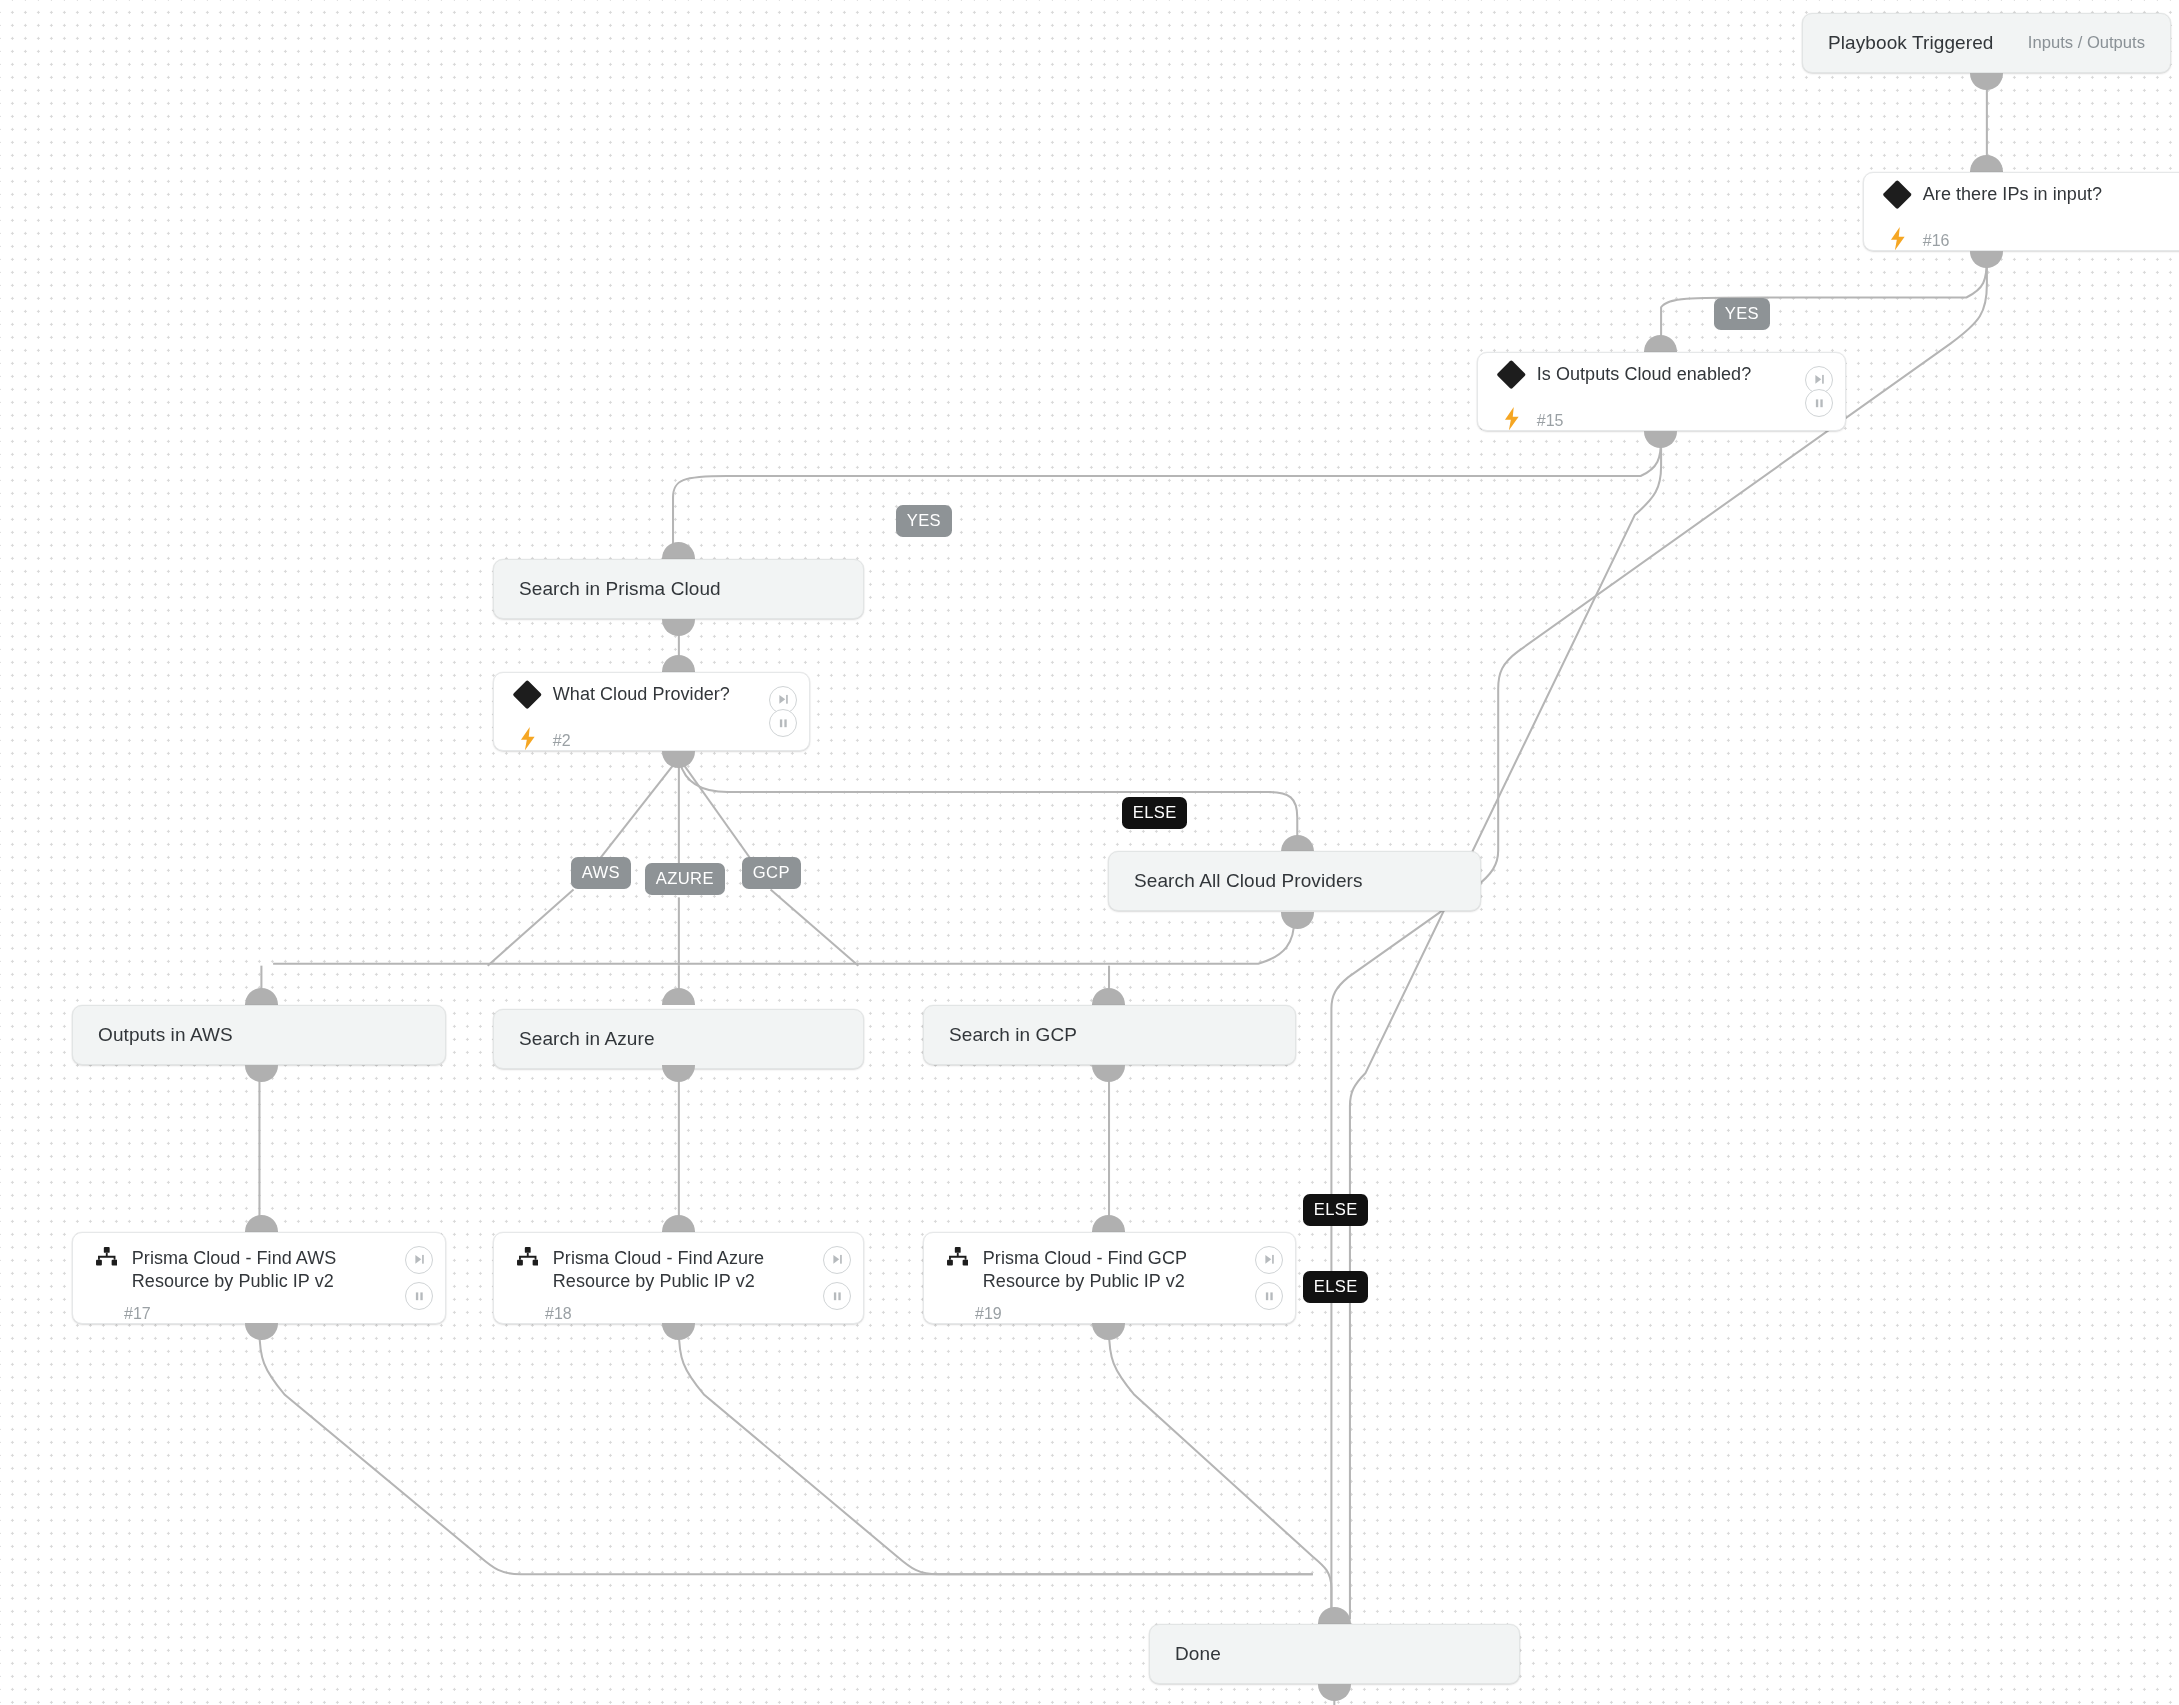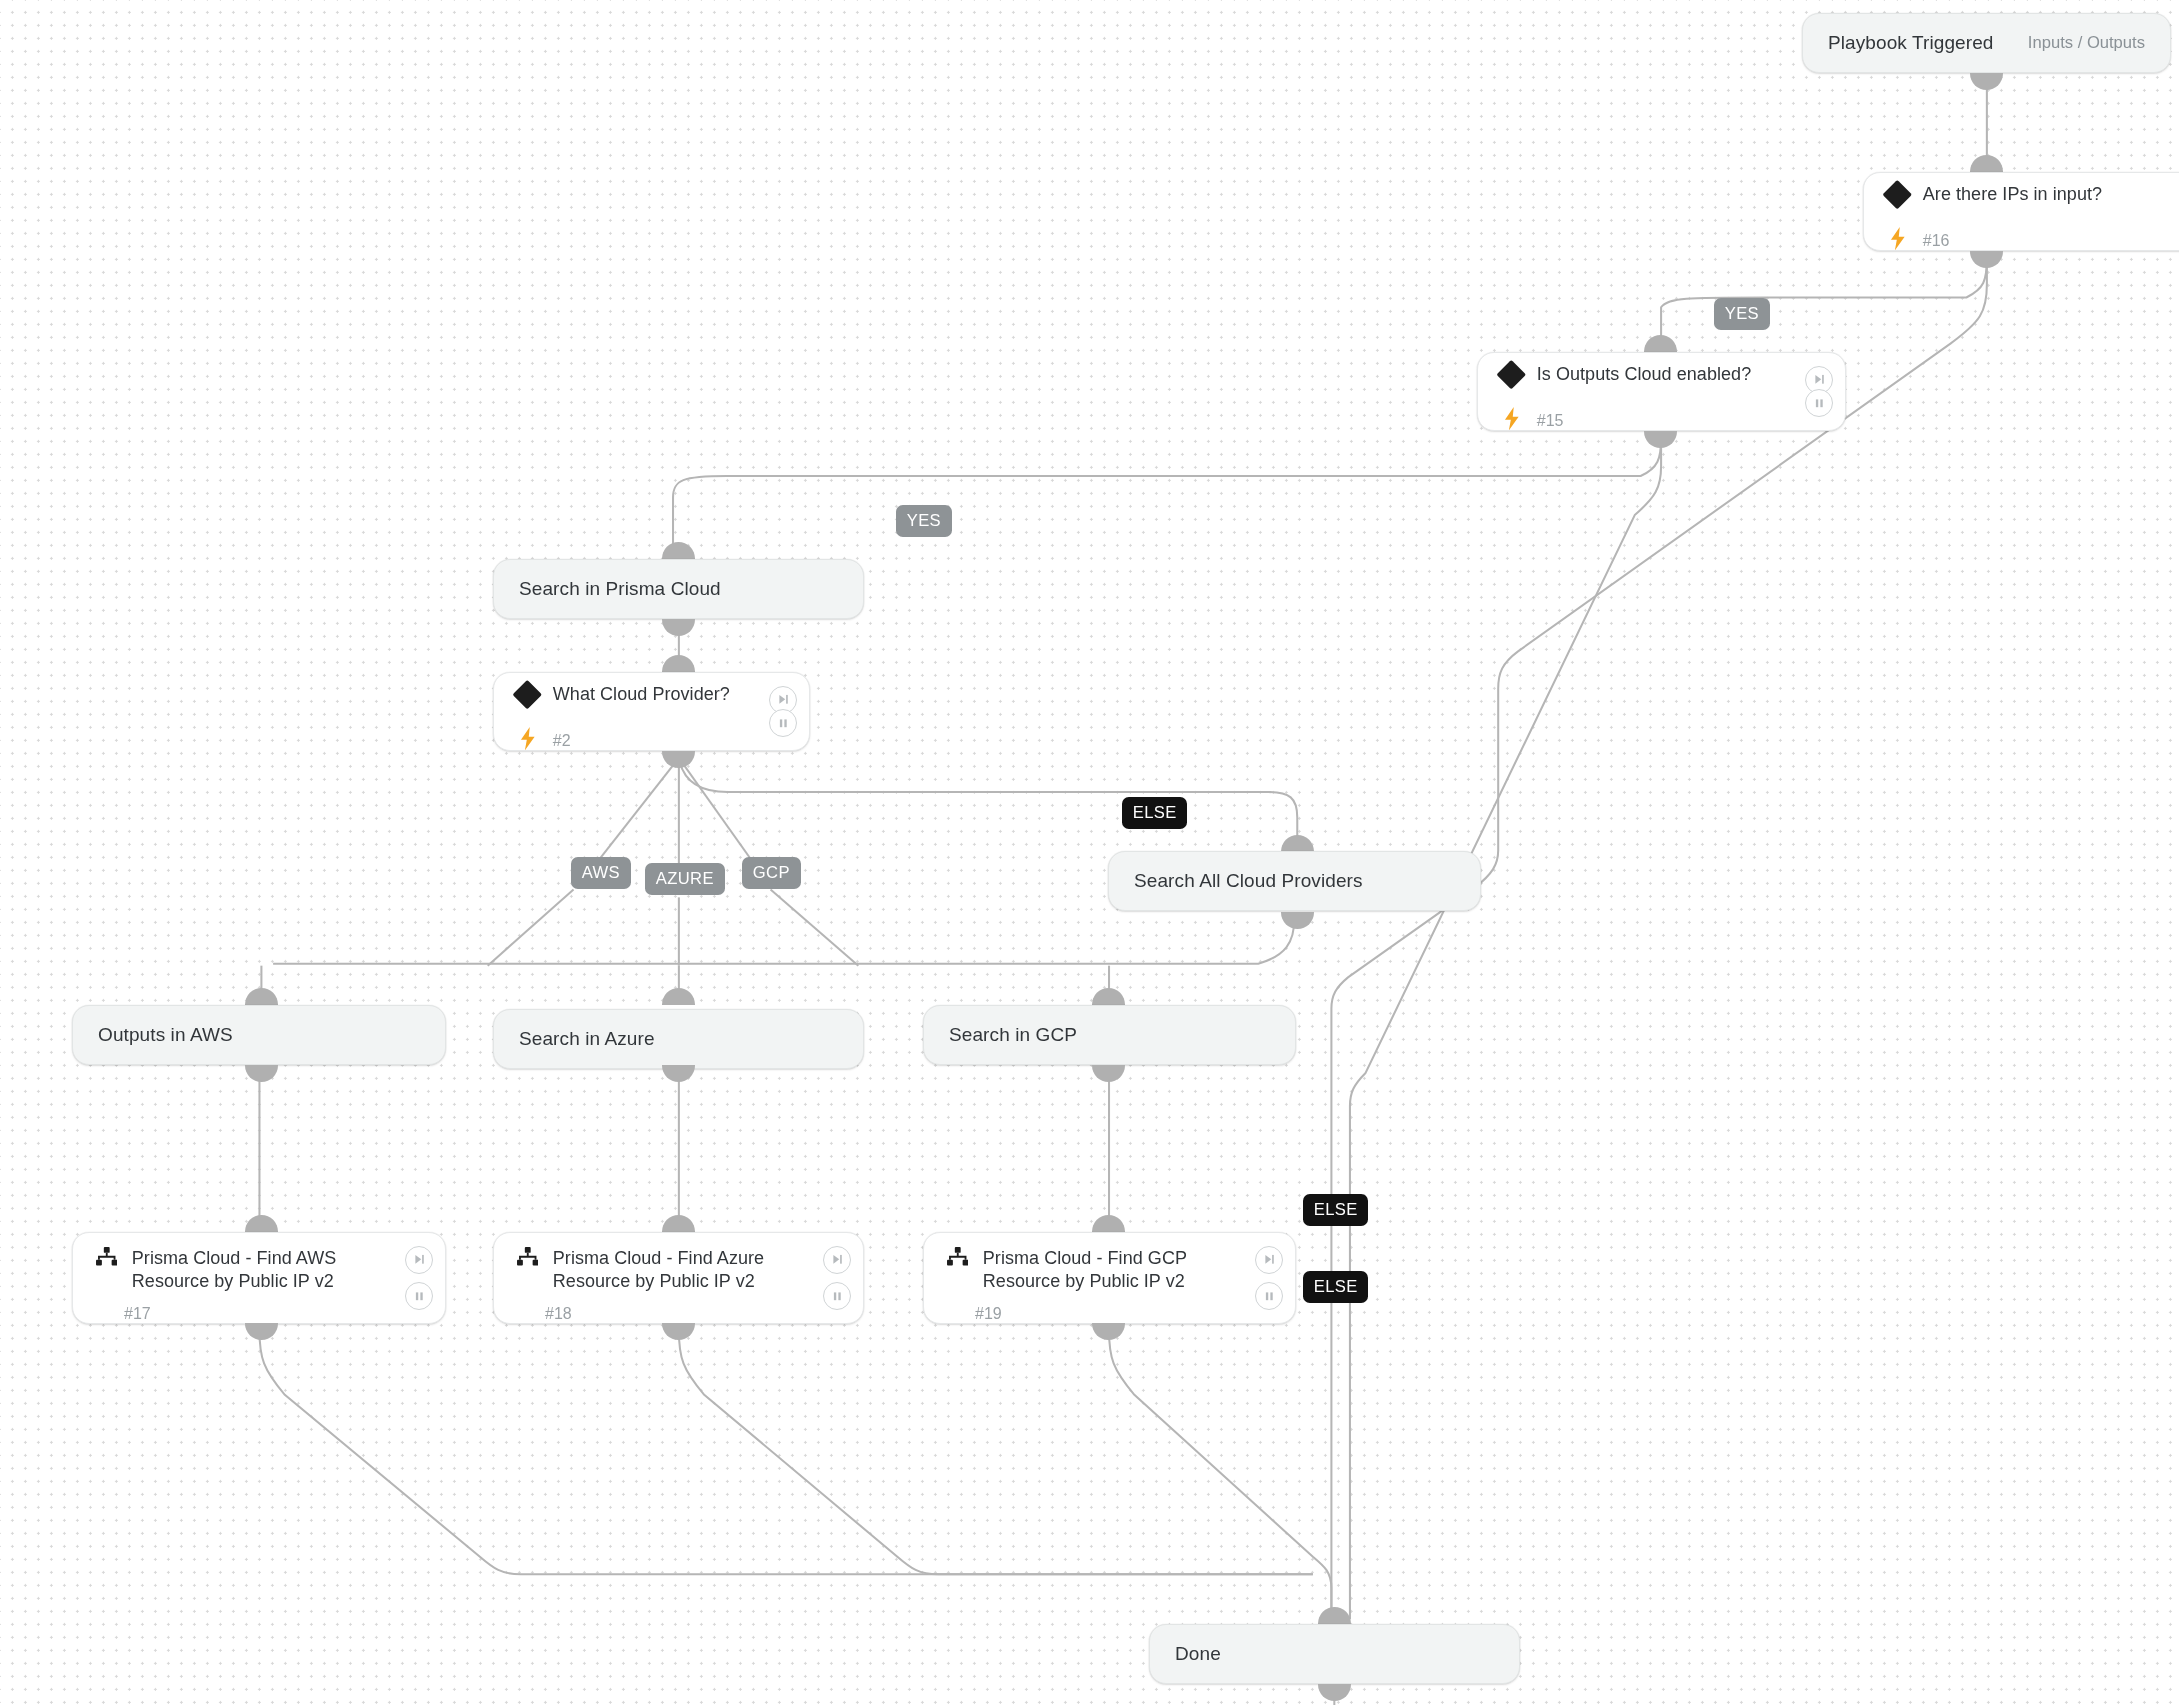--- a/index.html
+++ b/index.html
@@ -30,21 +30,21 @@
     left: 0; top: 0;
     width: 2180px;
     height: 1706px;
     pointer-events: none;
   }
 
   
   .node {
     position: absolute;
     box-sizing: border-box;
-    border-radius: 17px;
+    border-radius: 10px;
     box-shadow: 0 1px 2px rgba(0,0,0,0.13), 0 0 0 0.5px rgba(0,0,0,0.04);
   }
 
   
   .node.plain {
     background: #f2f4f4;
     border: 1px solid #e2e5e5;
     display: flex;
     align-items: center;
     padding-left: 25px;

